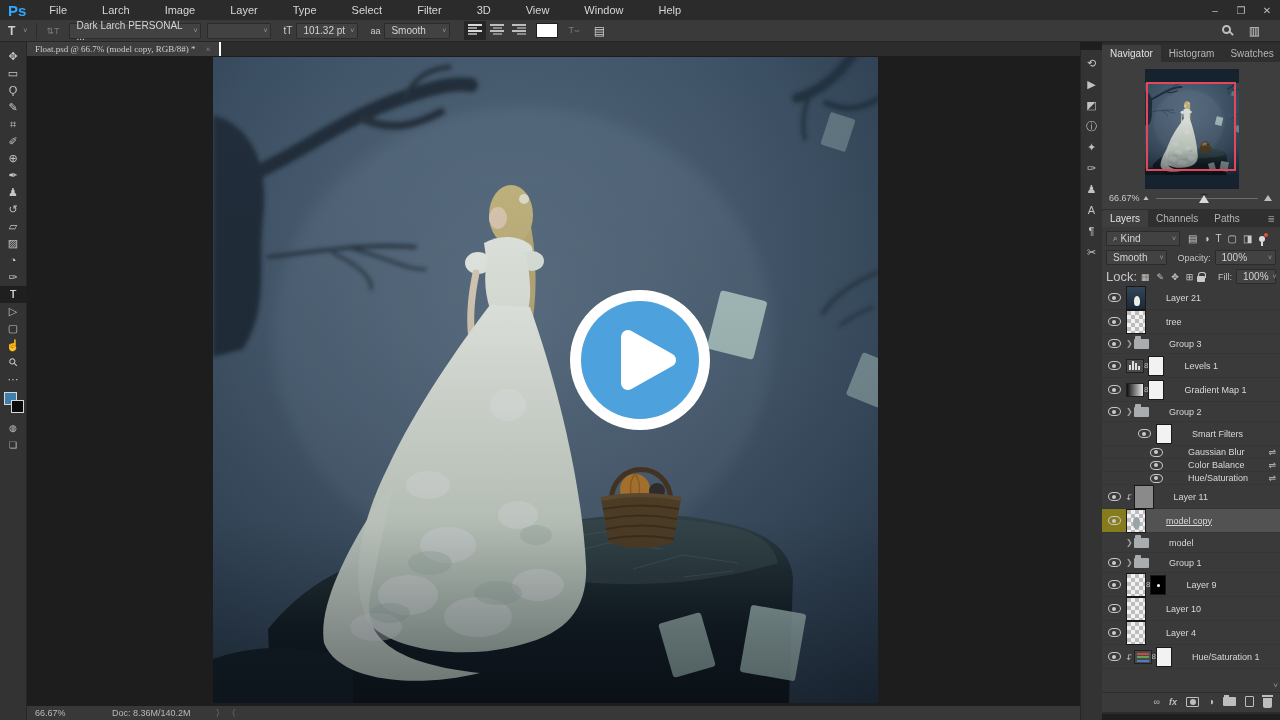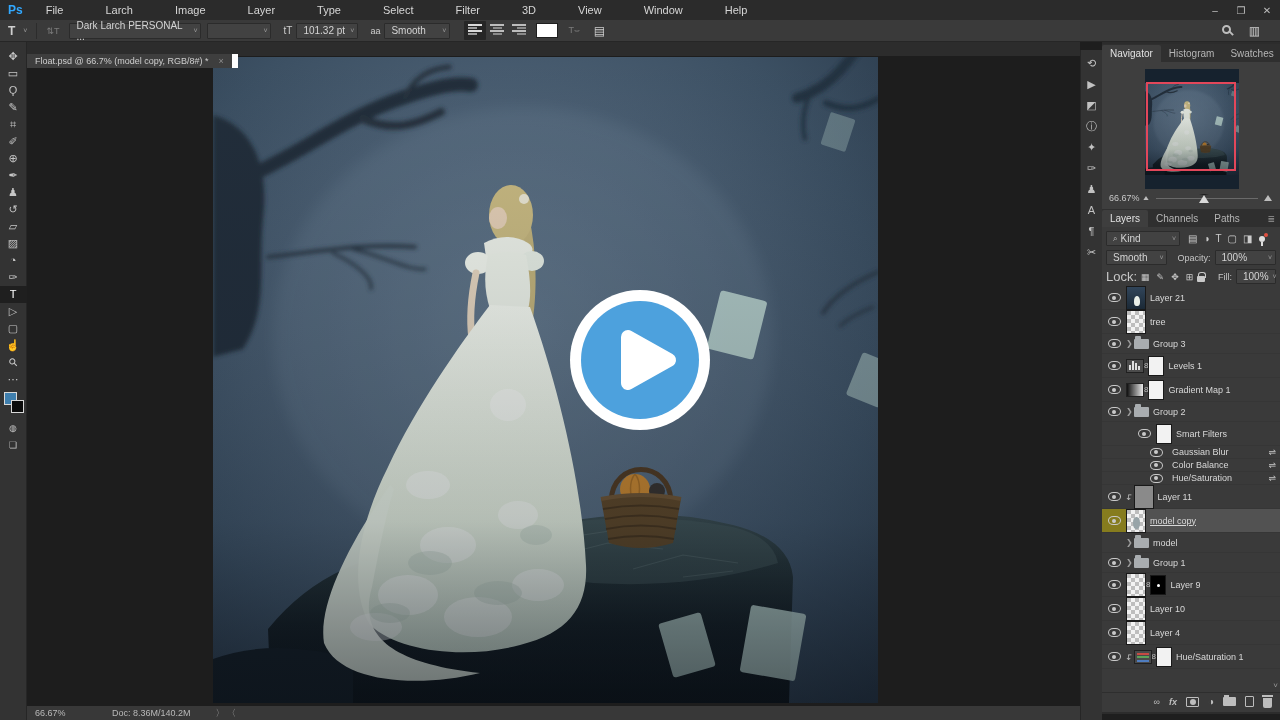--- a/index.html
+++ b/index.html
@@ -2,22 +2,22 @@
 <html><head>
 <meta charset="utf-8">
 <style>
   * { margin:0; padding:0; box-sizing:border-box; }
   html,body { width:1280px; height:720px; overflow:hidden; background:#1e1e1e;
               font-family:"Liberation Sans", sans-serif; color:#cfcfcf; -webkit-font-smoothing:antialiased; }
 
   
   #menubar { position:absolute; left:0; top:0; width:1280px; height:20px; background:#2b2b2b;
              display:flex; align-items:center; font-size:11px; z-index:30; }
-  #ps-logo { color:#31a8ff; font-weight:bold; font-size:12px; padding:0 10px 0 8px; }
-  #menu-items { display:flex; gap:16px; }
+  #ps-logo { color:#31a8ff; font-weight:bold; font-size:15px; padding:0 10px 0 8px; }
+  #menu-items { display:flex; gap:9px; }
   #menu-items span { padding:0 13px; color:#d6d6d6; cursor:default; }
   #win-controls { margin-left:auto; display:flex; }
   #win-controls span { width:26px; text-align:center; color:#bdbdbd; font-size:10px; }
 
   
   #optionsbar { position:absolute; left:0; top:20px; width:1280px; height:22px; background:#3a3a3a;
                 border-bottom:1px solid #262626; display:flex; align-items:center; font-size:10px; z-index:29; }
   #optionsbar .sep { width:1px; height:16px; background:#2c2c2c; margin:0 5px; }
   .ob-ic { color:#cfcfcf; font-size:12px; padding:0 4px; }
   .ob-ic.dim { color:#7c7c7c; }
@@ -33,22 +33,22 @@
               background-size:14px 2px,9px 2px,14px 2px,9px 2px; background-position:0 0,100% 3px,0 6px,100% 9px; }
   .al-btn { padding:3px 4px; border-radius:1px; }
   .al-btn.active { background:#262626; }
   #ob-color { width:22px; height:15px; background:#ffffff; border:1px solid #1f1f1f; margin:0 6px; }
   .search-ic { width:9px; height:9px; border:2px solid #bdbdbd; border-radius:50%; position:relative; display:inline-block; }
   .search-ic::after { content:""; position:absolute; width:6px; height:2px; background:#bdbdbd;
                       right:-5px; bottom:-2px; transform:rotate(45deg); }
 
   
   #tabbar { position:absolute; left:27px; top:42px; width:1053px; height:14px; background:#2c2c2c; z-index:20; }
-  #doc-tab { position:absolute; left:0; top:12px; height:14px; background:#3e3e3e; border-right:6px solid #ffffff;
-             display:flex; align-items:center; padding:0 8px; font-size:9px; color:#cecece; }
+  #doc-tab { position:absolute; left:0; top:0; height:14px; background:#3e3e3e; border-right:2px solid #ffffff;
+             display:flex; align-items:center; padding:0 8px; font-size:9px; color:#cecece;font-family:Liberation Serif, serif; }
   #doc-tab .close { margin-left:10px; color:#8f8f8f; font-size:9px; }
 
   
   #toolbar { position:absolute; left:0; top:42px; width:27px; height:678px; background:#333333;
              border-right:1px solid #262626; display:flex; flex-direction:column; align-items:center;
              padding-top:6px; z-index:25; }
   .tool { width:27px; height:17px; display:flex; align-items:center; justify-content:center;
           color:#c6c6c6; font-size:11px; line-height:1; }
   .tool.active { background:#1f1f1f; color:#ffffff; }
   .tool.small { font-size:9px; }
@@ -134,21 +134,21 @@
   .adj-ic.gradient { background:linear-gradient(90deg,#101010,#e8e8e8); }
   .adj-ic.huesat { background:#4a4a4a; }
   .adj-ic.huesat::after { content:""; position:absolute; left:2px; top:2px; width:12px; height:9px; background-repeat:no-repeat;
       background-image:linear-gradient(#c84a42,#c84a42),linear-gradient(#5da258,#5da258),linear-gradient(#4f7dc0,#4f7dc0);
       background-size:12px 2px,12px 2px,12px 2px; background-position:0 0,0 3.5px,0 7px; }
   .mask { width:16px; height:20px; background:#f2f2f2; border:1px solid #191919; flex:none; position:relative; }
   .mask.black { background:#000; }
   .mask.black::after { content:""; position:absolute; left:6px; top:8px; width:3px; height:3px; border-radius:50%; background:#fff; }
   .link8 { color:#bdbdbd; font-size:8px; flex:none; line-height:1; }
   .clip { color:#bdbdbd; font-size:9px; flex:none; transform:scaleX(-1); }
-  .lname { margin-left:4px; white-space:nowrap; overflow:hidden; }
+  .lname { margin-left:20px; white-space:nowrap; overflow:hidden; }
   .lname.u { text-decoration:underline; }
   .rside { margin-left:auto; display:flex; gap:4px; padding-right:4px; color:#c9c9c9; font-size:9px; align-items:center; }
 
   #layers-foot { position:absolute; left:0; bottom:2px; width:178px; height:18px; background:#3a3a3a; border-top:1px solid #2e2e2e;
                  display:flex; align-items:center; justify-content:flex-end; gap:9px; padding-right:8px; font-size:10px; color:#bdbdbd; }
   .fx-ic { font-style:italic; font-weight:bold; font-size:9px; }
   .maskbtn-ic { width:13px; height:10px; border:1px solid #bdbdbd; border-radius:1px; position:relative; display:inline-block; }
   .maskbtn-ic::after { content:""; position:absolute; left:3px; top:1px; width:6px; height:6px; border-radius:50%; background:#bdbdbd; }
   .newlayer-ic { width:9px; height:11px; border:1px solid #bdbdbd; border-radius:1px; display:inline-block; }
   .trash-ic { width:9px; height:10px; background:#bdbdbd; border-radius:0 0 2px 2px; position:relative; display:inline-block; margin-top:3px; }

